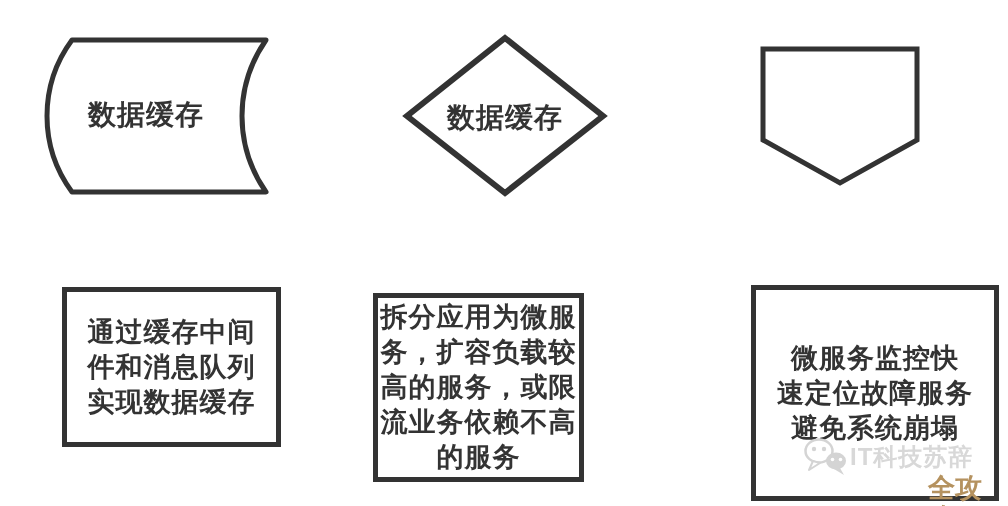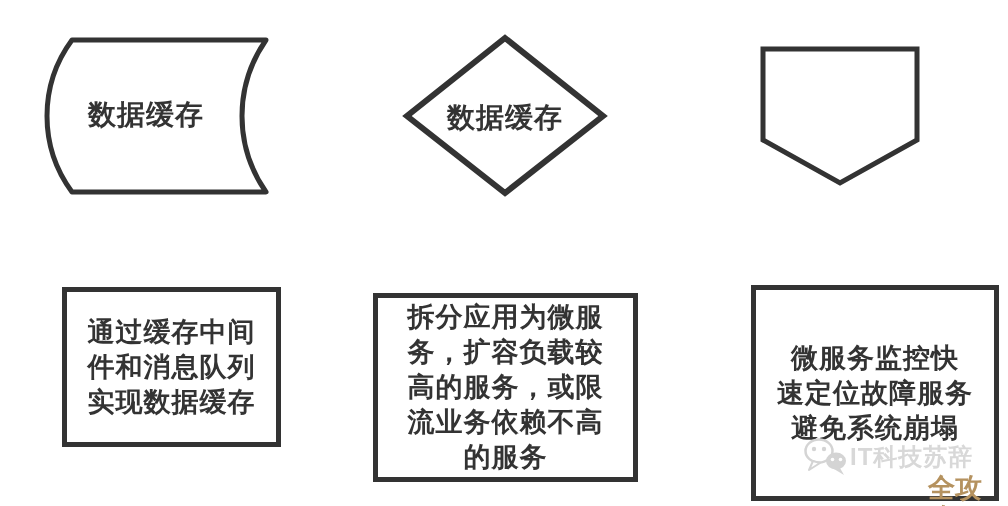--- a/index.html
+++ b/index.html
@@ -40,21 +40,21 @@
     position: absolute;
     z-index: 1;
     box-sizing: border-box;
     border: 5px solid #333333;
     background: #ffffff;
     display: flex;
     align-items: center;
     justify-content: center;
   }
   .desc-box-0 { left: 62px;  top: 287px; width: 219px; height: 160px; }
-  .desc-box-1 { left: 373px; top: 293px; width: 265px; height: 189px; }
+  .desc-box-1 { left: 373px; top: 293px; width: 211px; height: 189px; }
   .desc-box-2 { left: 751px; top: 285px; width: 248px; height: 216px; }
 
   .desc-text {
     font-weight: 700;
     font-size: 27px;
     line-height: 35px;
     color: #333333;
     text-align: center;
     white-space: pre-line;
     letter-spacing: 1px;

